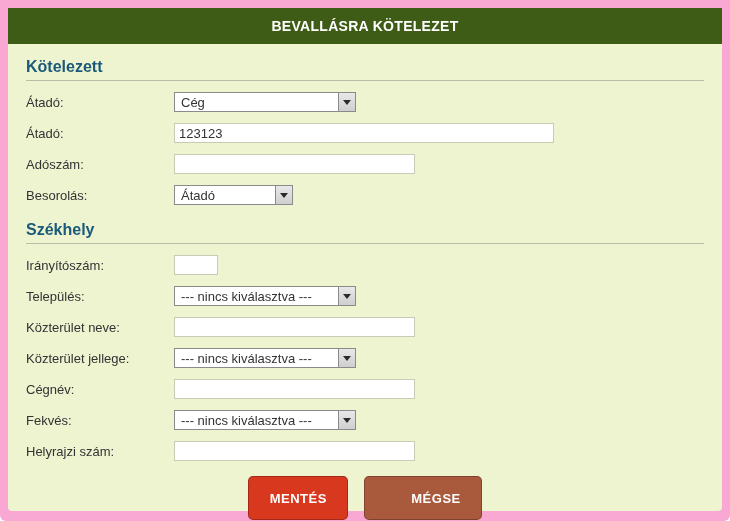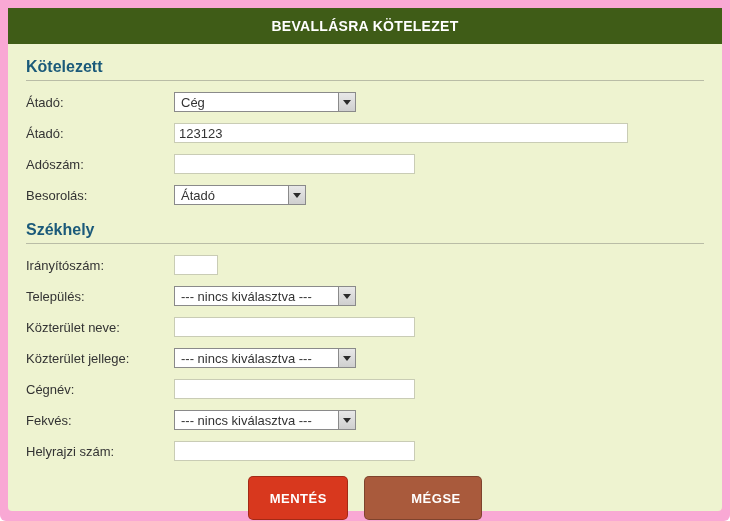--- a/index.html
+++ b/index.html
@@ -57,21 +57,21 @@
   }
   input.text {
     height: 20px;
     border: 1px solid #c9ccb5;
     background: #fff;
     padding: 1px 4px;
     font-size: 13px;
     font-family: inherit;
     color:#333;
   }
-  .w-450 { width: 454px; }
+  .w-450 { width: 380px; }
   .w-240 { width: 241px; }
   .w-40  { width: 44px; }
   .select {
     display: inline-flex;
     align-items: stretch;
     background: #fff;
     border: 1px solid #8a8a8a;
     height: 20px;
   }
   .select .value {
@@ -90,21 +90,21 @@
     justify-content: center;
   }
   .select .btn::after {
     content: "";
     width: 0; height: 0;
     border-left: 4px solid transparent;
     border-right: 4px solid transparent;
     border-top: 5px solid #2b2b2b;
   }
   .sw-240 .value { width: 163px; }
-  .sw-120 .value { width: 113px; }
+  .sw-120 .value { width: 100px; }
   .buttons {
     display: flex;
     justify-content: center;
     gap: 16px;
     margin-top: 14px;
   }
   .btn-main {
     min-width: 100px;
     height: 44px;
     border: 1px solid rgba(0,0,0,0.25);

